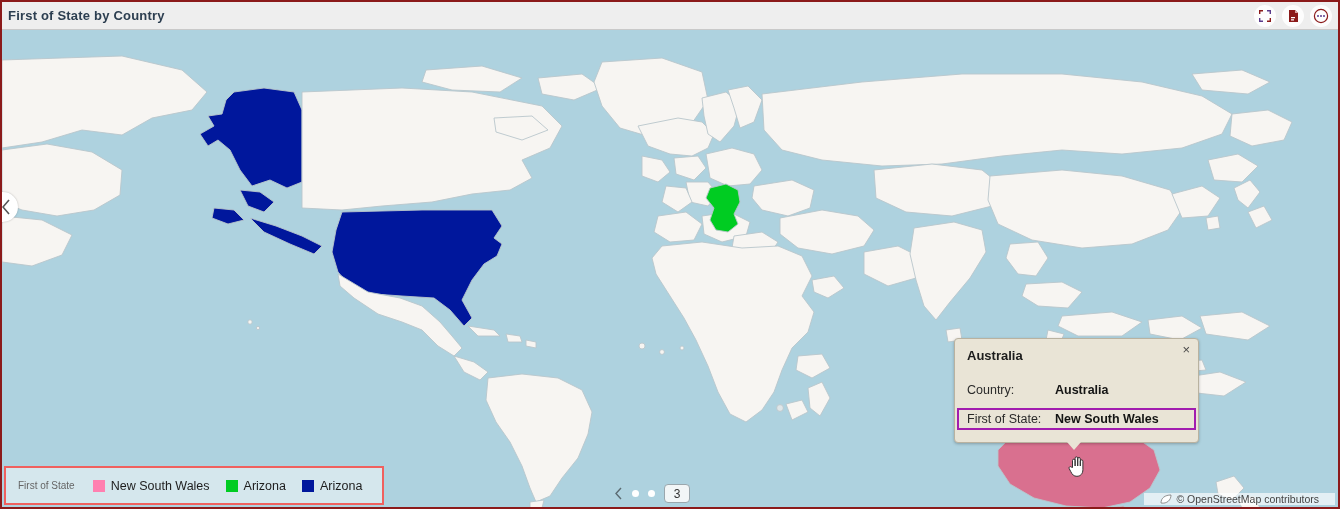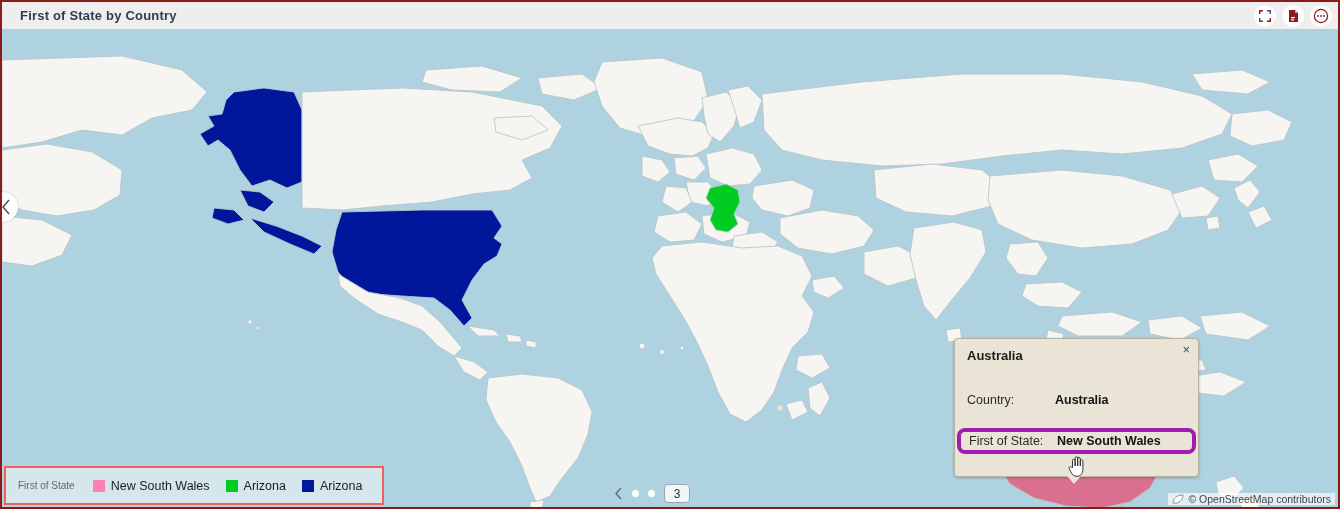--- a/index.html
+++ b/index.html
@@ -16,21 +16,21 @@
     background: #ffffff;
     overflow: hidden;
   }
   
   .titlebar {
     position: absolute; top: 0; left: 0; right: 0;
     height: 28px;
     background: #eeeeee;
     border-bottom: 1px solid #c9c9c9;
     display: flex; align-items: center;
-    padding: 0 6px 0 18px;
+    padding: 0 6px 0 6px;
     z-index: 40;
   }
   .titlebar .title {
     font-size: 13px; font-weight: bold; color: #2c3e50;
     letter-spacing: .2px;
     white-space: nowrap;
   }
   .titlebar .spacer { flex: 1; }
   .tb-icons { display: flex; align-items: center; gap: 6px; }
   .tb-btn {
@@ -84,27 +84,27 @@
     line-height: 1;
   }
   .tooltip .tt-header {
     font-weight: bold; font-size: 13px;
     padding: 1px 12px 9px 12px;
     color: #1c1c1c;
   }
   .tt-row {
     display: flex; align-items: flex-end;
     padding: 3px 10px;
-    margin: 18px 2px;
+    margin: 8px 2px;
   }
   .tt-row .tt-key { width: 88px; color: #2a2a2a; font-size: 12.5px; }
   .tt-row .tt-val { font-weight: bold; font-size: 12.5px; color: #141414; }
   .tt-row.highlight {
-    border: 4px solid #a21caf;
-    border-radius: 8px;
+    border: 2px solid #a21caf;
+    border-radius: 0;
     padding: 2px 8px;
   }
   .tt-tail {
     position: absolute;
     left: 112px; bottom: -8px;
     width: 0; height: 0;
     border-left: 7px solid transparent;
     border-right: 7px solid transparent;
     border-top: 8px solid #e9e4d6;
   }
@@ -158,21 +158,21 @@
     font-size: 12px; color: #333;
     padding: 0 5px;
     cursor: pointer;
   }
 
   
   .attribution {
     position: absolute; right: 3px; bottom: 2px;
     font-size: 10.5px; color: #444;
     background: rgba(255,255,255,0.65);
-    padding: 0 4px;
+    padding: 0 16px;
     display: flex; align-items: center; gap: 3px;
     z-index: 32;
   }
 </style>
 </head>
 <body>
 
 <div class="panel">
 
   <div class="titlebar">

